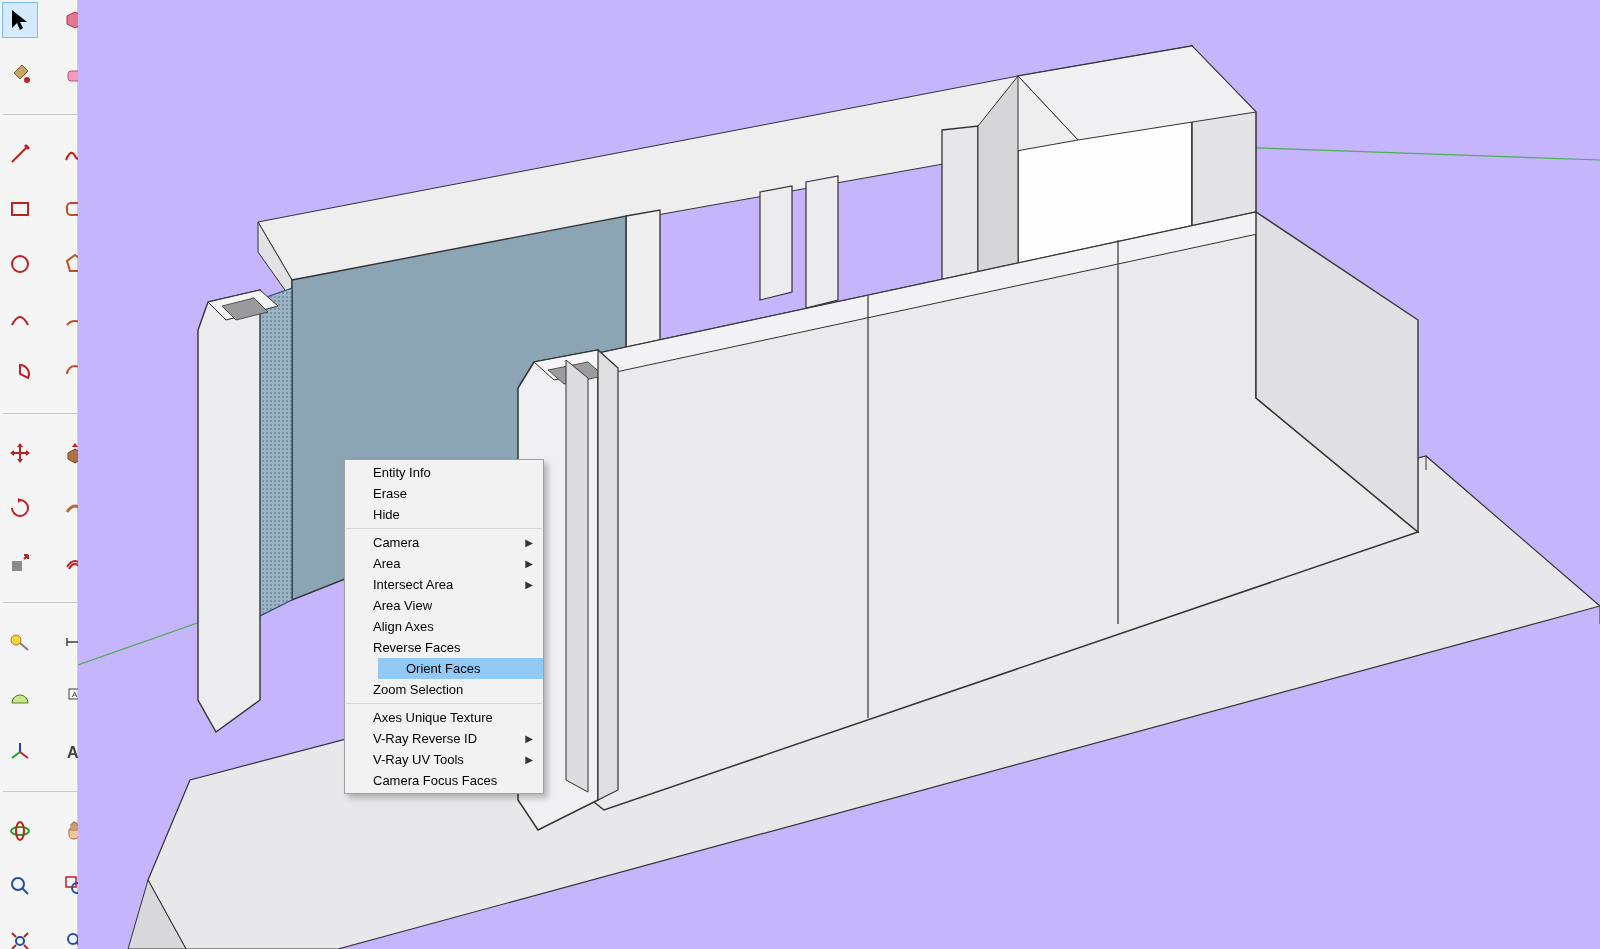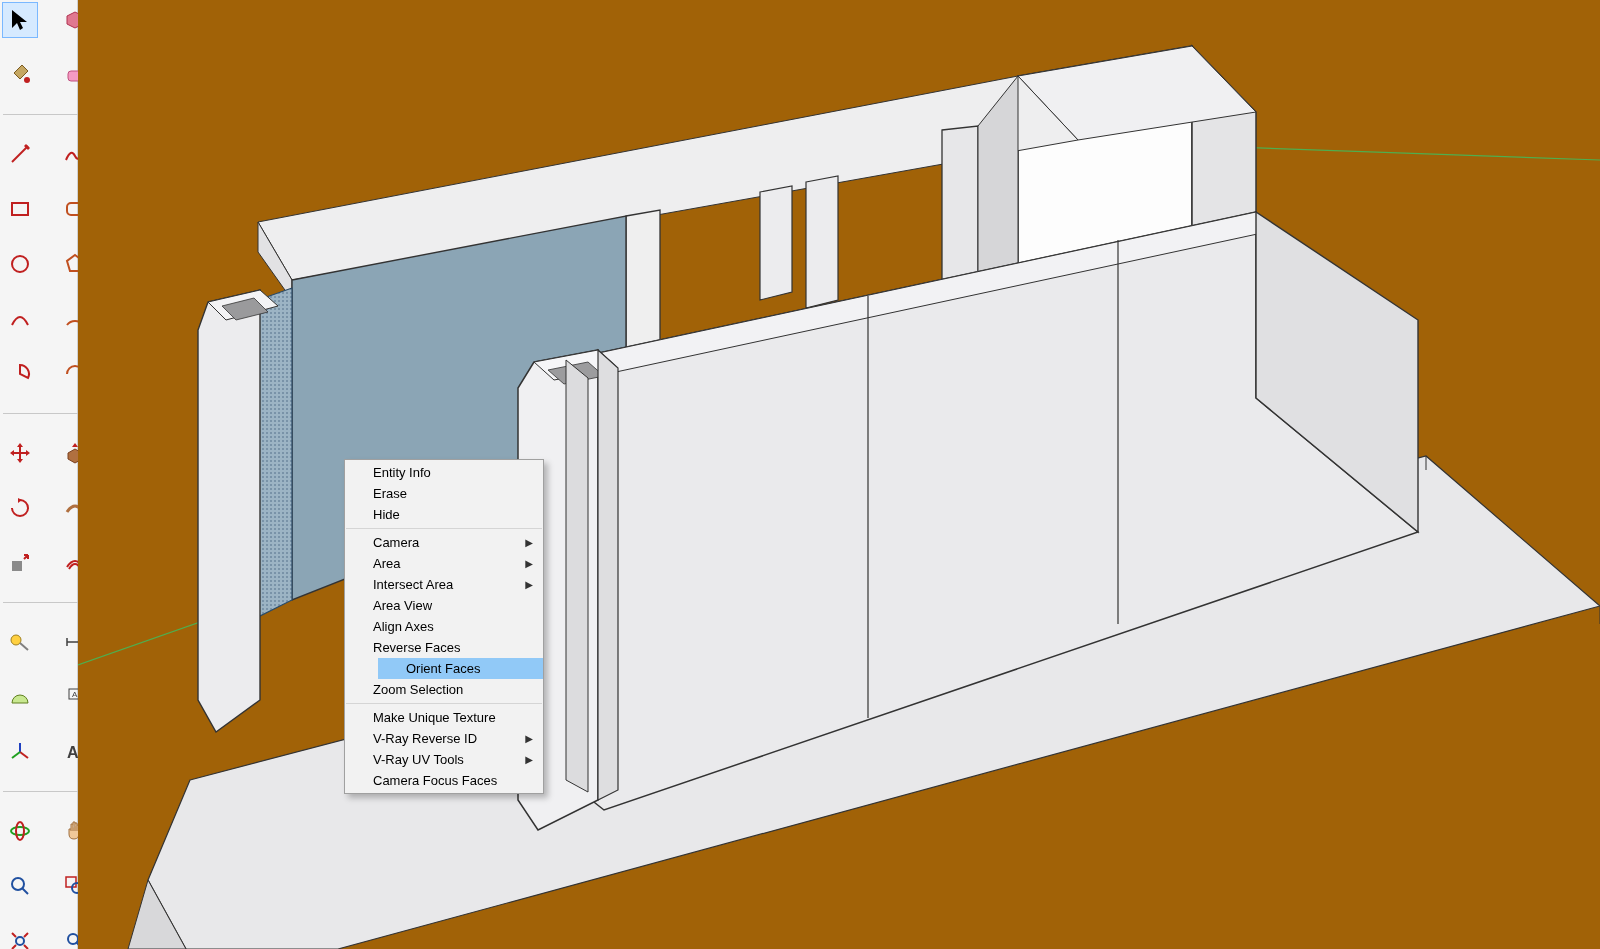--- a/index.html
+++ b/index.html
@@ -38,21 +38,21 @@
 .tool svg { width: 24px; height: 24px; }
 .sep {
   grid-column: span 2;
   height: 1px;
   background: #c8c8c8;
   margin: 2px 1px;
 }
 .viewport {
   flex: 1;
   position: relative;
-  background: #a16207;
+  background: #c4b5fd;
   overflow: hidden;
 }
 .viewport svg.scene {
   position: absolute;
   inset: 0;
   width: 100%;
   height: 100%;
 }
 .context-menu {
   position: absolute;
@@ -426,21 +426,21 @@
         <span>Reverse Faces</span>
       </div>
     <div class="menu-item highlighted">
         <span>Orient Faces</span>
       </div>
     <div class="menu-item">
         <span>Zoom Selection</span>
       </div>
     <div class="menu-sep"></div>
     <div class="menu-item">
-        <span>Make Unique Texture</span>
+        <span>Axes Unique Texture</span>
       </div>
     <div class="menu-item">
         <span>V-Ray Reverse ID</span>
         <span class="submenu-arrow">▶</span>
       </div>
     <div class="menu-item">
         <span>V-Ray UV Tools</span>
         <span class="submenu-arrow">▶</span>
       </div>
     <div class="menu-item">

